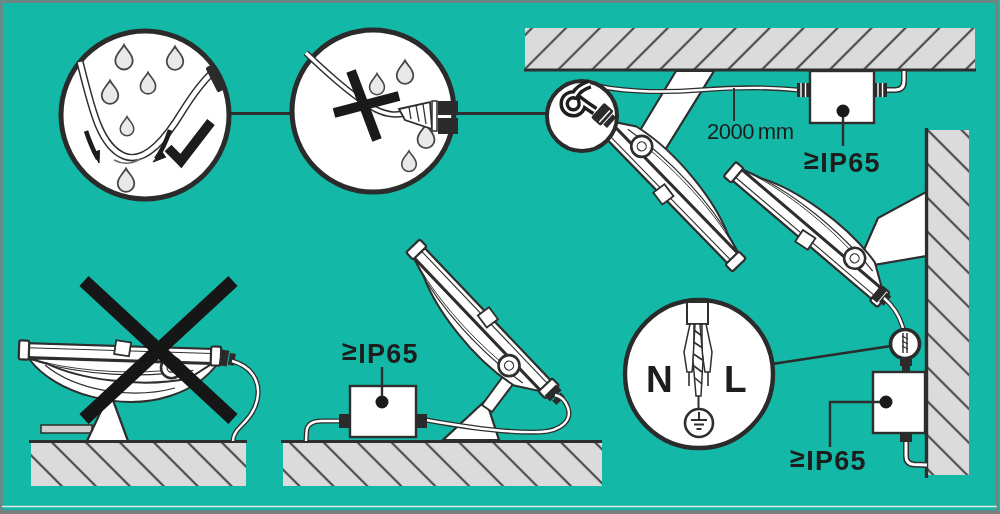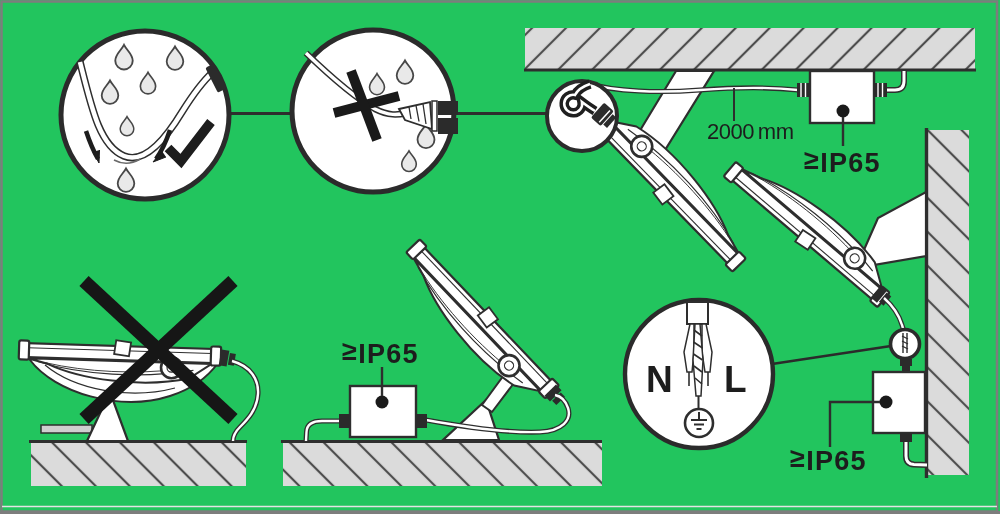--- a/index.html
+++ b/index.html
@@ -1,16 +1,16 @@
 <!DOCTYPE html>
 <html><head>
 <meta charset="utf-8">
 <style>
 html,body{margin:0;padding:0;background:#fff;}
-#c{position:relative;width:1000px;height:514px;overflow:hidden;background:#22c55e;}
+#c{position:relative;width:1000px;height:514px;overflow:hidden;background:#14b8a6;}
 </style>
 </head>
 <body>
 <div id="c">
 <svg width="1000" height="514" viewBox="0 0 1000 514" font-family="Liberation Sans, sans-serif">
 <defs>
 <pattern id="hA" width="24" height="24" patternUnits="userSpaceOnUse" patternTransform="rotate(45)">
   <rect width="24" height="24" fill="#dbdbdb"></rect>
   <line x1="12" y1="0" x2="12" y2="24" stroke="#4d4d4d" stroke-width="2.2"></line>
 </pattern>

